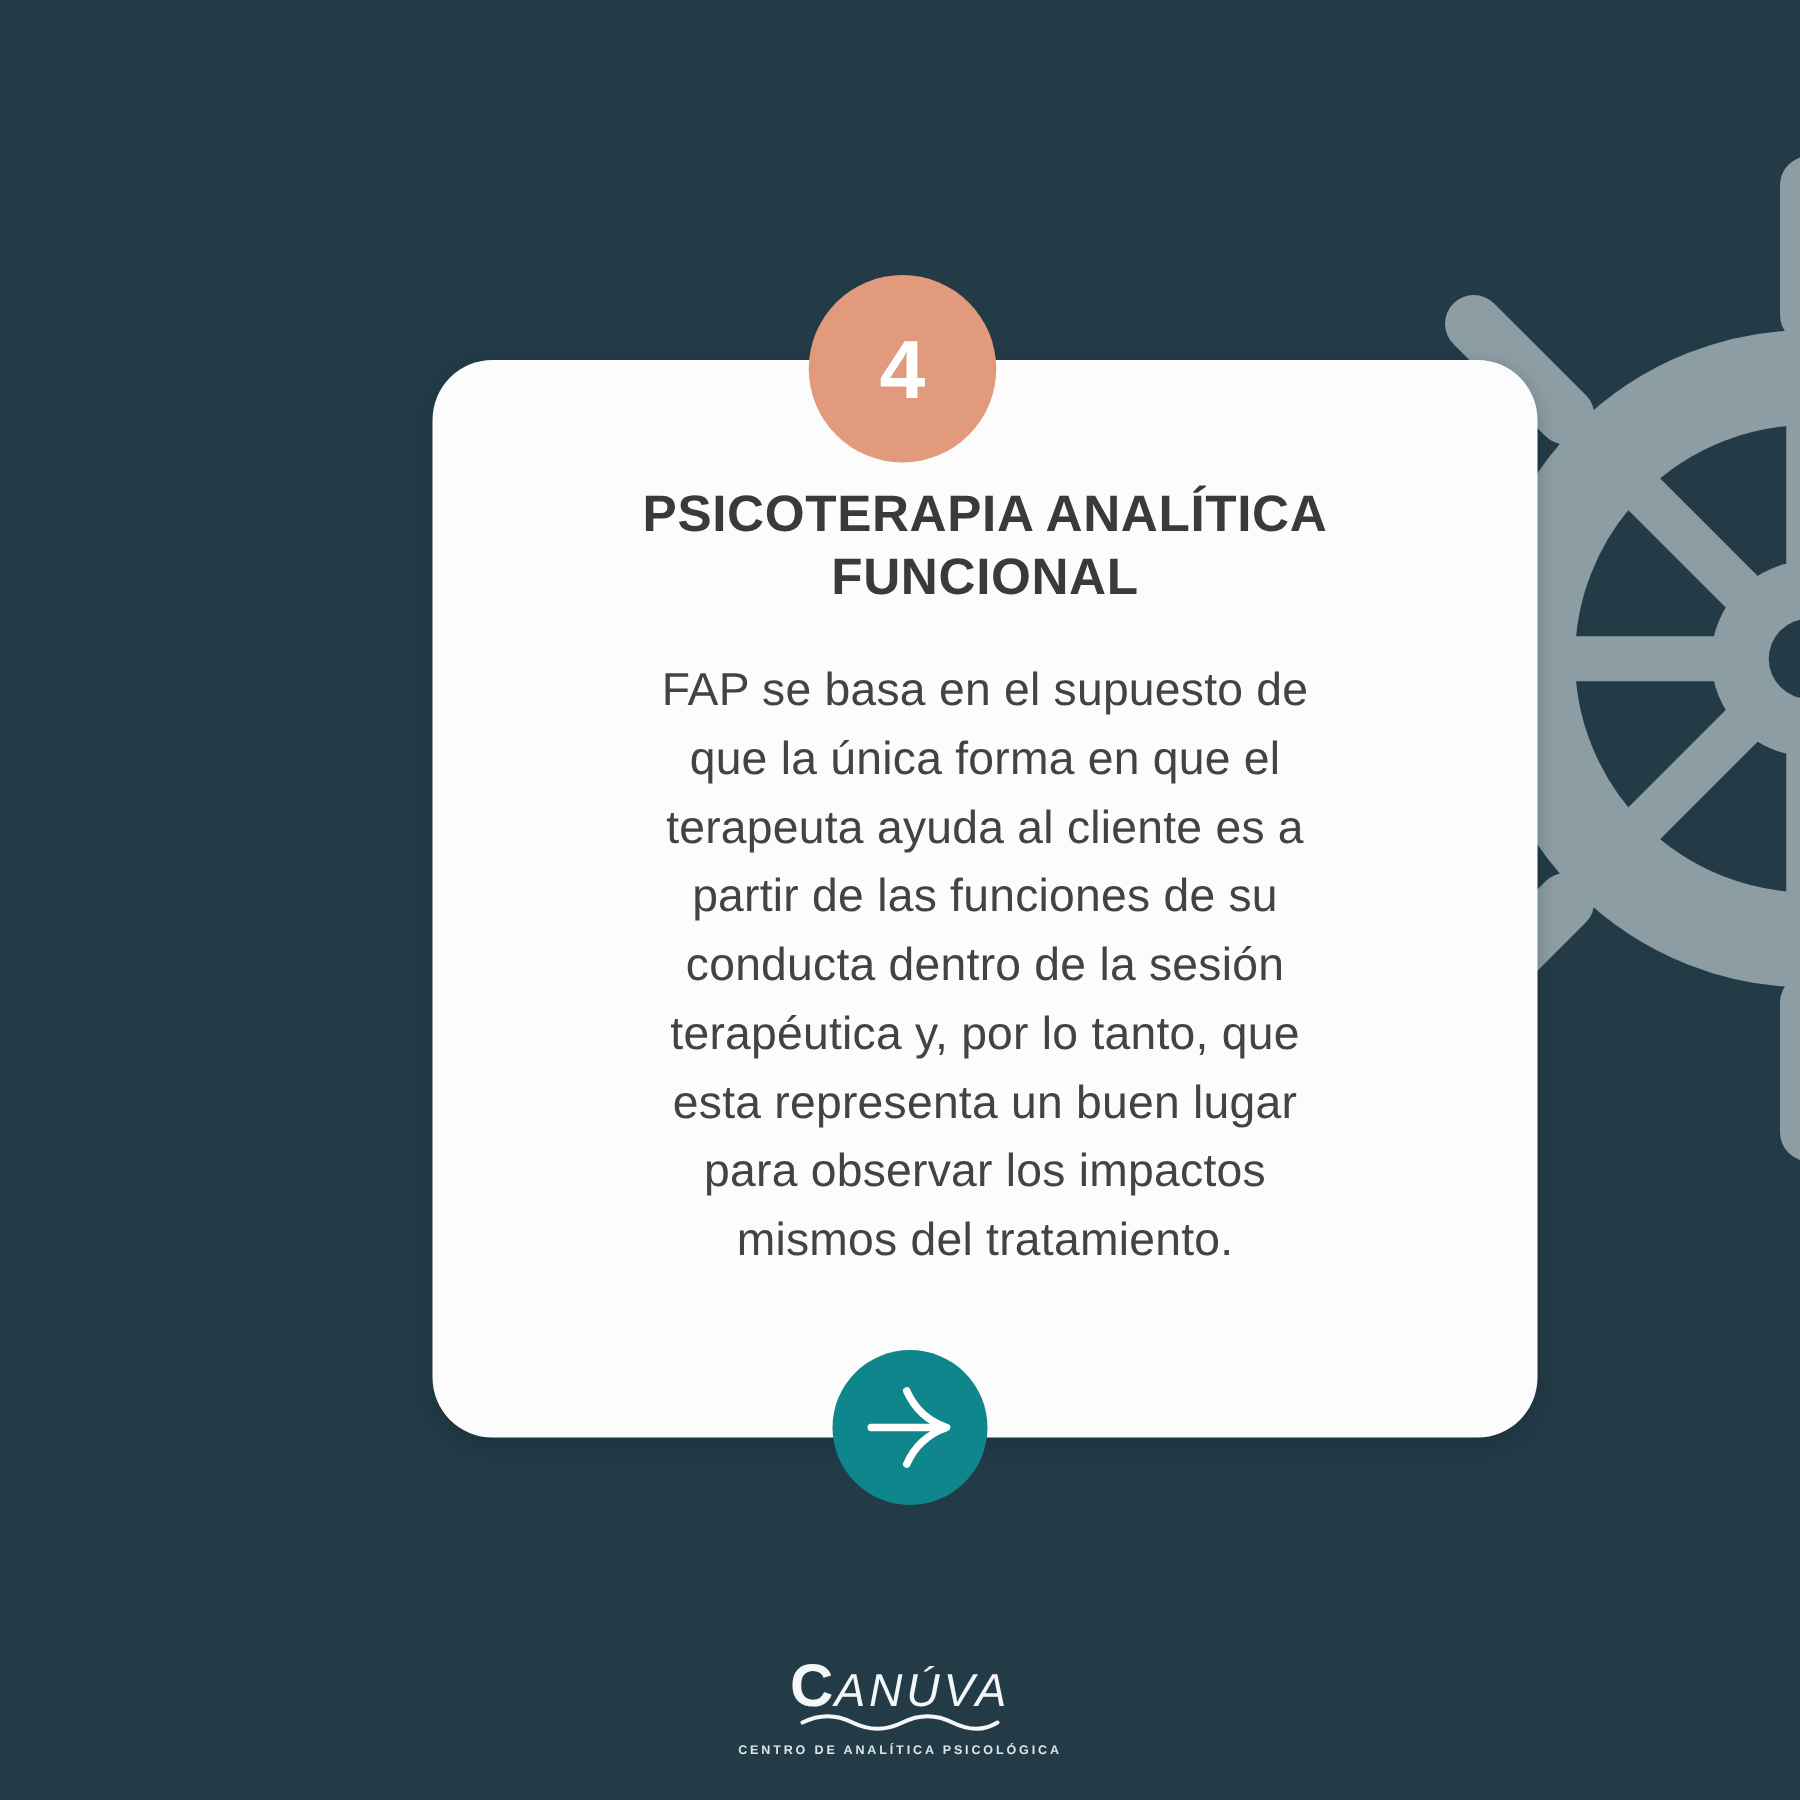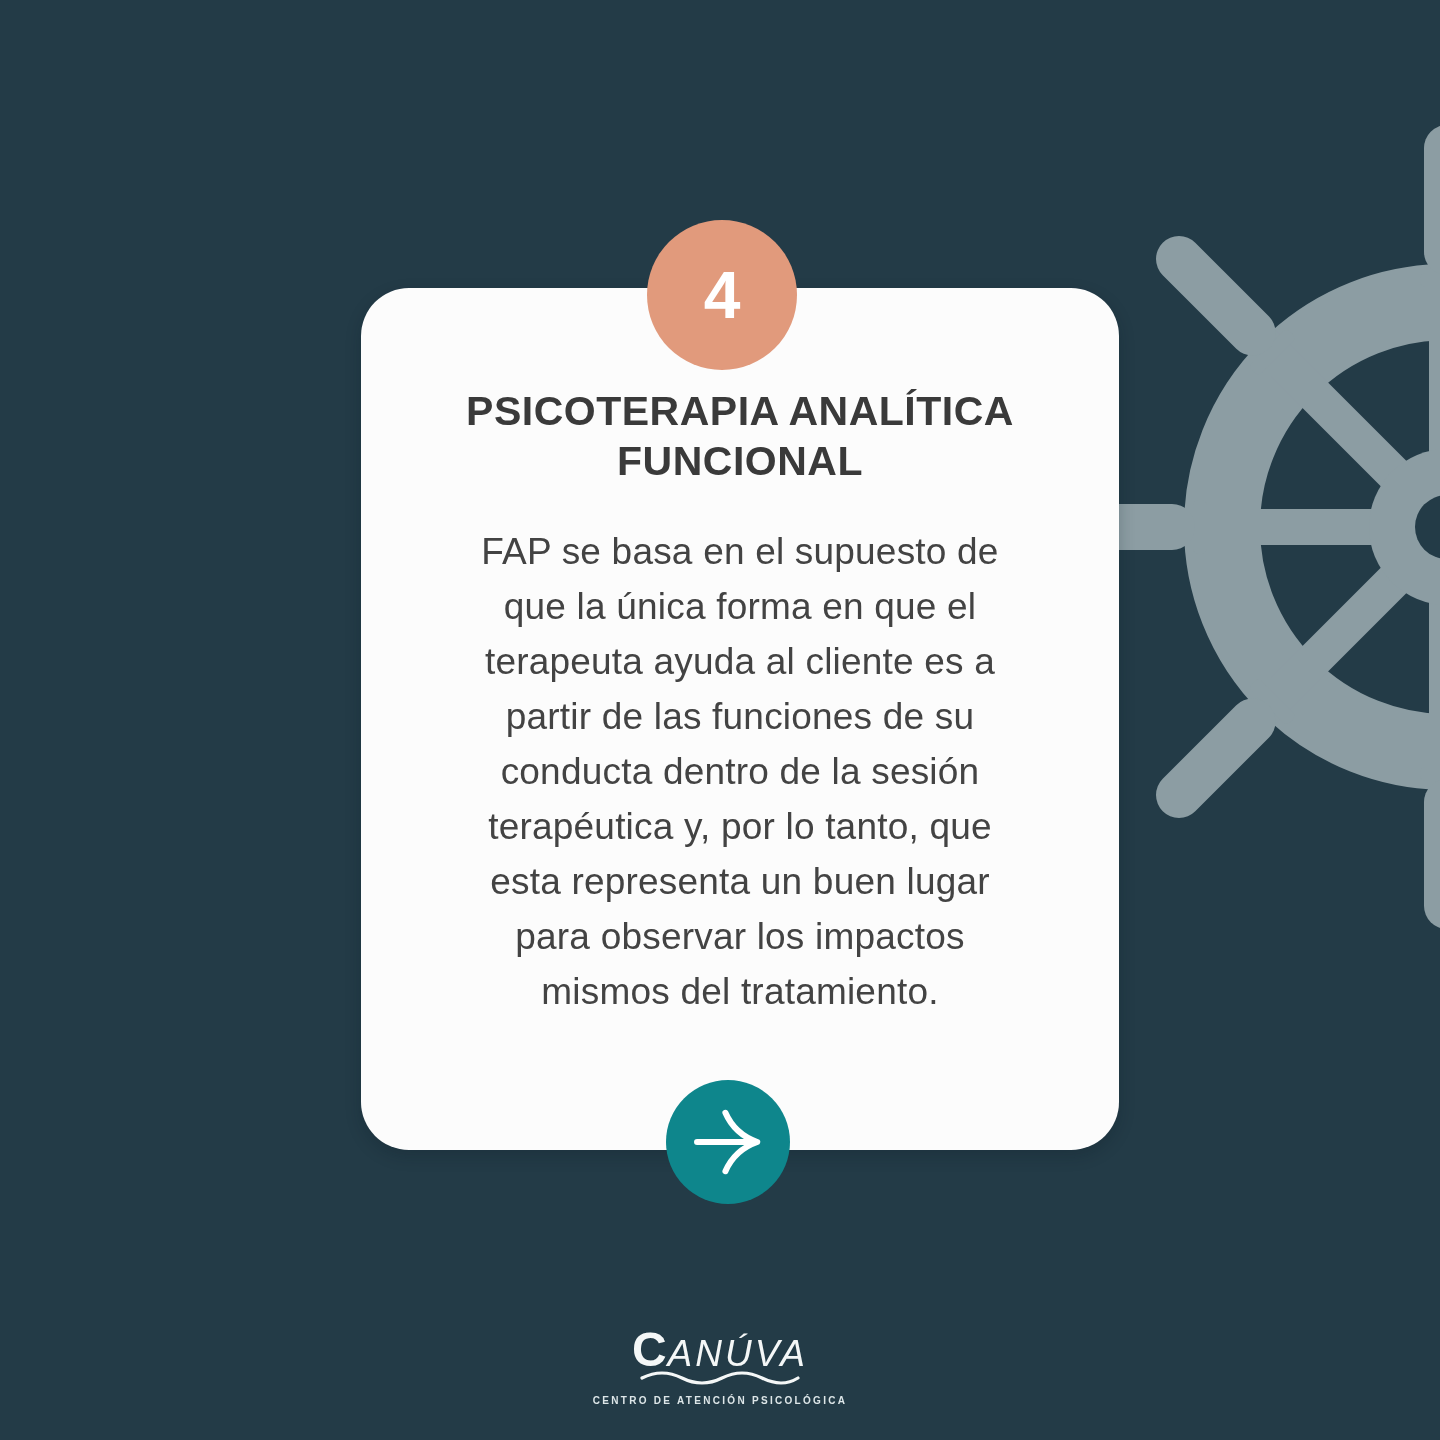--- a/index.html
+++ b/index.html
@@ -15,21 +15,21 @@
   *{margin:0;padding:0;box-sizing:border-box;}
   html,body{width:1440px;height:1440px;overflow:hidden;}
   body{background:var(--bg);font-family:"Liberation Sans", sans-serif;}
   .canvas{position:relative;width:1440px;height:1440px;background:var(--bg);overflow:hidden;}
 
   
   .wheel-svg{position:absolute;left:0;top:0;width:1440px;height:1440px;z-index:1;}
 
   
   .card{
-    position:absolute;left:361px;top:288px;width:758px;height:862px;
+    position:absolute;left:346px;top:288px;width:884px;height:862px;
     background:var(--card);border-radius:48px;z-index:2;
     box-shadow:0 6px 16px rgba(8,22,30,.22);
     text-align:center;padding-top:98px;
   }
   .card-title{
     font-size:41px;line-height:50px;font-weight:700;letter-spacing:.5px;
     color:var(--title-text);white-space:pre-line;
   }
   .card-body{
     margin-top:38px;padding:0 28px;
@@ -150,16 +150,16 @@
   </div>
 
   <div class="footer">
     <div class="brand">
       <span class="brand-initial">C</span>
         <span class="brand-rest">ANÚVA</span>
     </div>
     <svg class="brand-wave" width="160" height="22" viewBox="0 0 160 22" xmlns="http://www.w3.org/2000/svg" aria-hidden="true">
       <path d="M2 12 Q 22 2 42 12 T 82 12 T 122 12 T 158 12" fill="none" stroke="#F4F7F7" stroke-width="3.2" stroke-linecap="round"></path>
     </svg>
-    <div class="tagline">CENTRO DE ATENCIÓN PSICOLÓGICA</div>
+    <div class="tagline">CENTRO DE ANALÍTICA PSICOLÓGICA</div>
   </div>
 
 </div>
 
 </body></html>

